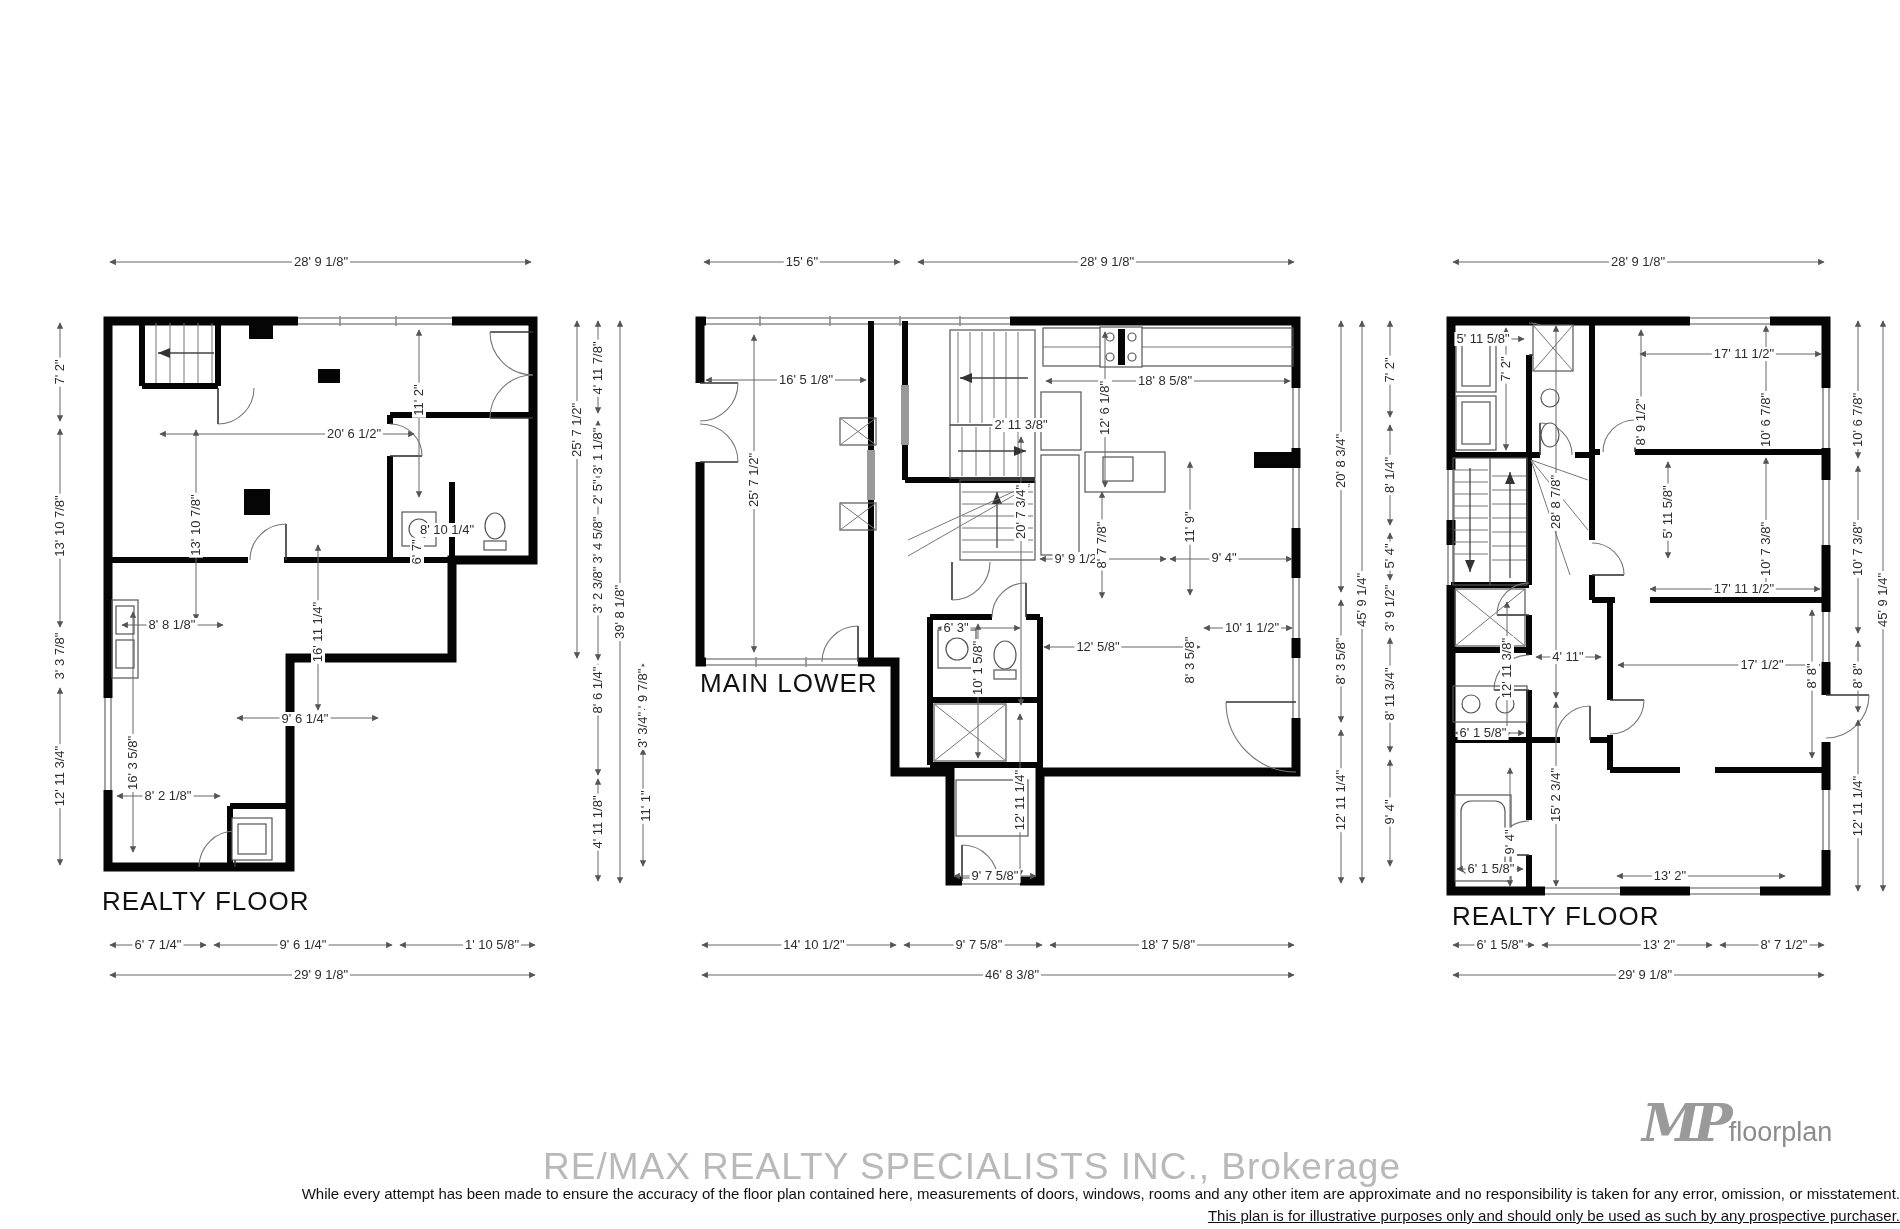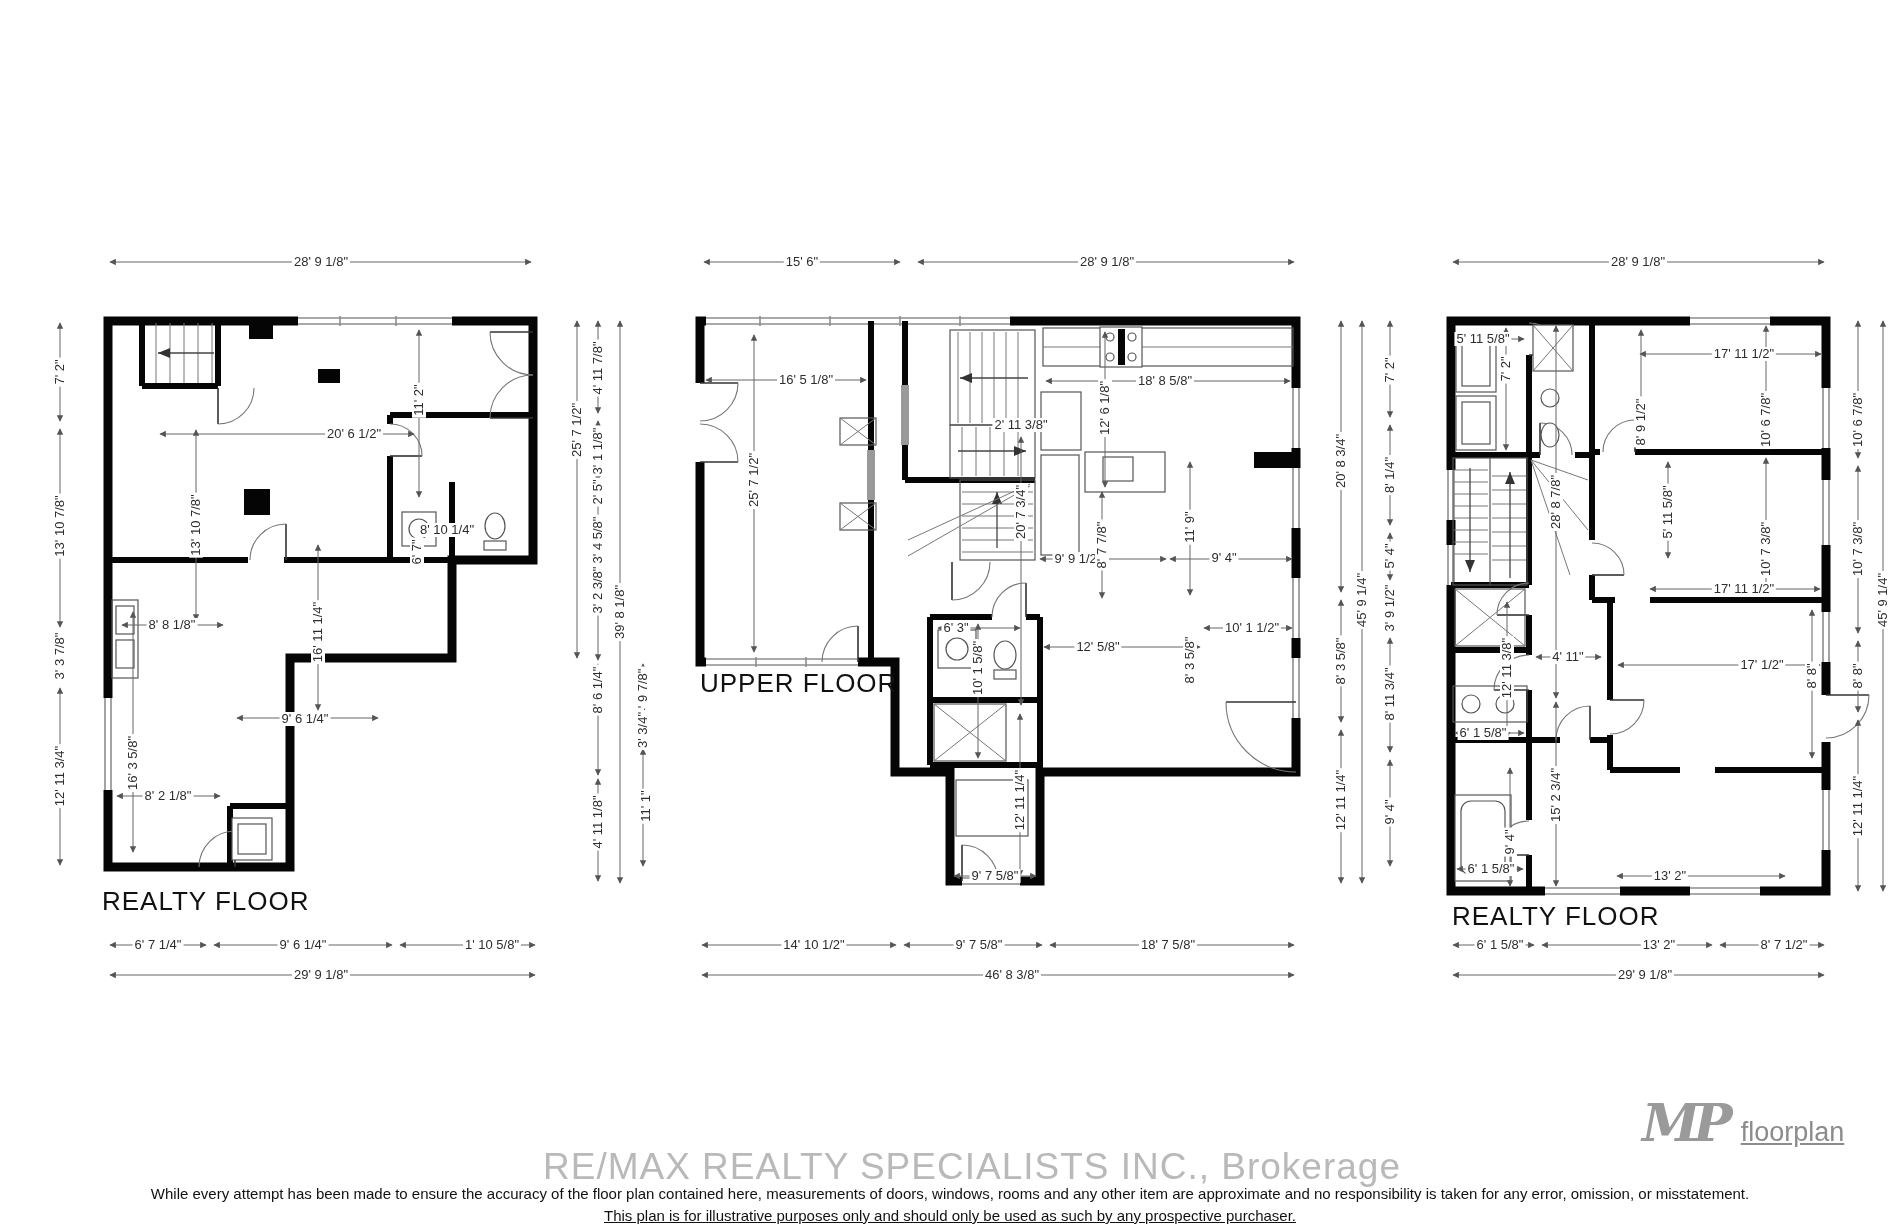--- a/index.html
+++ b/index.html
@@ -17,25 +17,25 @@
   .fix{fill:#fff;stroke:#555;stroke-width:1.2;}
   .blk{fill:#050505;stroke:none;}
   .pane{fill:#999;stroke:none;}
   .arrowline{stroke:#444;stroke-width:1.3;}
   .dim{position:absolute;transform:translate(-50%,-50%);font-size:13px;color:#2d2d2d;
        background:#fff;padding:0 2px;white-space:nowrap;line-height:14px;}
   .dim.v{transform:translate(-50%,-50%) rotate(-90deg);}
   .floor-label{position:absolute;font-size:26px;letter-spacing:1px;color:#111;white-space:nowrap;}
   .watermark{position:absolute;left:972px;top:1167px;transform:translate(-50%,-50%);
              font-size:37px;color:#b9b9b9;letter-spacing:1px;white-space:nowrap;}
-  .disclaimer{position:absolute;left:0;width:100%;text-align:center;font-size:15px;color:#111;}
+  .disclaimer{position:absolute;left:0;width:100%;text-align:right;font-size:15px;color:#111;}
   .d1{top:1185px;} .d2{top:1207px;text-decoration:underline;}
   .logo{position:absolute;left:1642px;top:1092px;display:flex;align-items:baseline;color:#9a9a9a;}
   .logo .mono{font-family:"DejaVu Serif",serif;font-style:italic;font-size:52px;letter-spacing:-6px;font-weight:bold;}
-  .logo .word{font-size:27px;color:#8c8c8c;margin-left:14px;text-decoration:underline;}
+  .logo .word{font-size:27px;color:#8c8c8c;margin-left:2px;}
 </style>
 </head>
 <body>
 
 <div class="canvas">
 
   <svg width="1900" height="1229" viewBox="0 0 1900 1229">
     <defs>
       <marker id="ah" viewBox="0 0 10 10" refX="9" refY="5" markerWidth="6.5" markerHeight="6.5" orient="auto-start-reverse">
           <path d="M0,0 L10,5 L0,10 z" fill="#555"></path>
@@ -530,21 +530,21 @@
       <span class="dim" style="left: 1784px; top: 945px;">8' 7 1/2"</span>
       <span class="dim" style="left: 1645px; top: 975px;">29' 9 1/8"</span>
       <span class="dim v" style="left: 1858px; top: 420px;">10' 6 7/8"</span>
       <span class="dim v" style="left: 1858px; top: 549px;">10' 7 3/8"</span>
       <span class="dim v" style="left: 1858px; top: 676px;">8' 8"</span>
       <span class="dim v" style="left: 1858px; top: 806px;">12' 11 1/4"</span>
       <span class="dim v" style="left: 1883px; top: 600px;">45' 9 1/4"</span>
     </div>
 
   <div class="floor-label" id="fl0" style="left: 102px; top: 886px;">REALTY FLOOR</div>
-  <div class="floor-label" id="fl1" style="left: 700px; top: 668px;">UPPER FLOOR</div>
+  <div class="floor-label" id="fl1" style="left: 700px; top: 668px;">MAIN LOWER</div>
   <div class="floor-label" id="fl2" style="left: 1452px; top: 901px;">REALTY FLOOR</div>
 
   <div class="watermark">RE/MAX REALTY SPECIALISTS INC.,  Brokerage</div>
 
   <div class="logo">
     <span class="mono">MP</span>
     <span class="word">floorplan</span>
   </div>
 
   <div class="disclaimer d1">While every attempt has been made to ensure the accuracy of the floor plan contained here, measurements of doors, windows, rooms and any other item are approximate and no responsibility is taken for any error, omission, or misstatement.</div>

